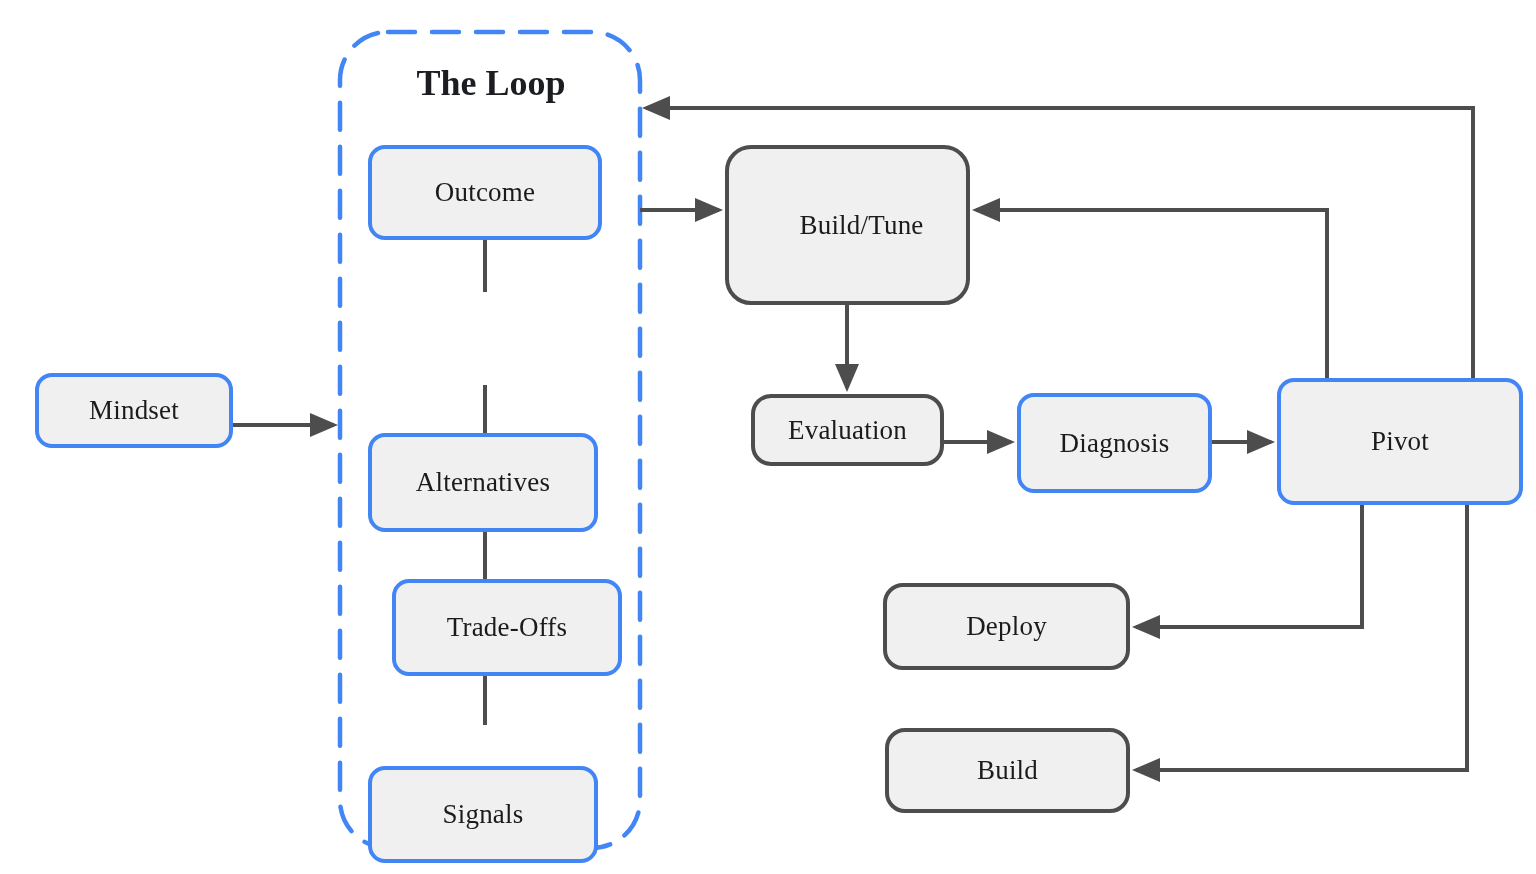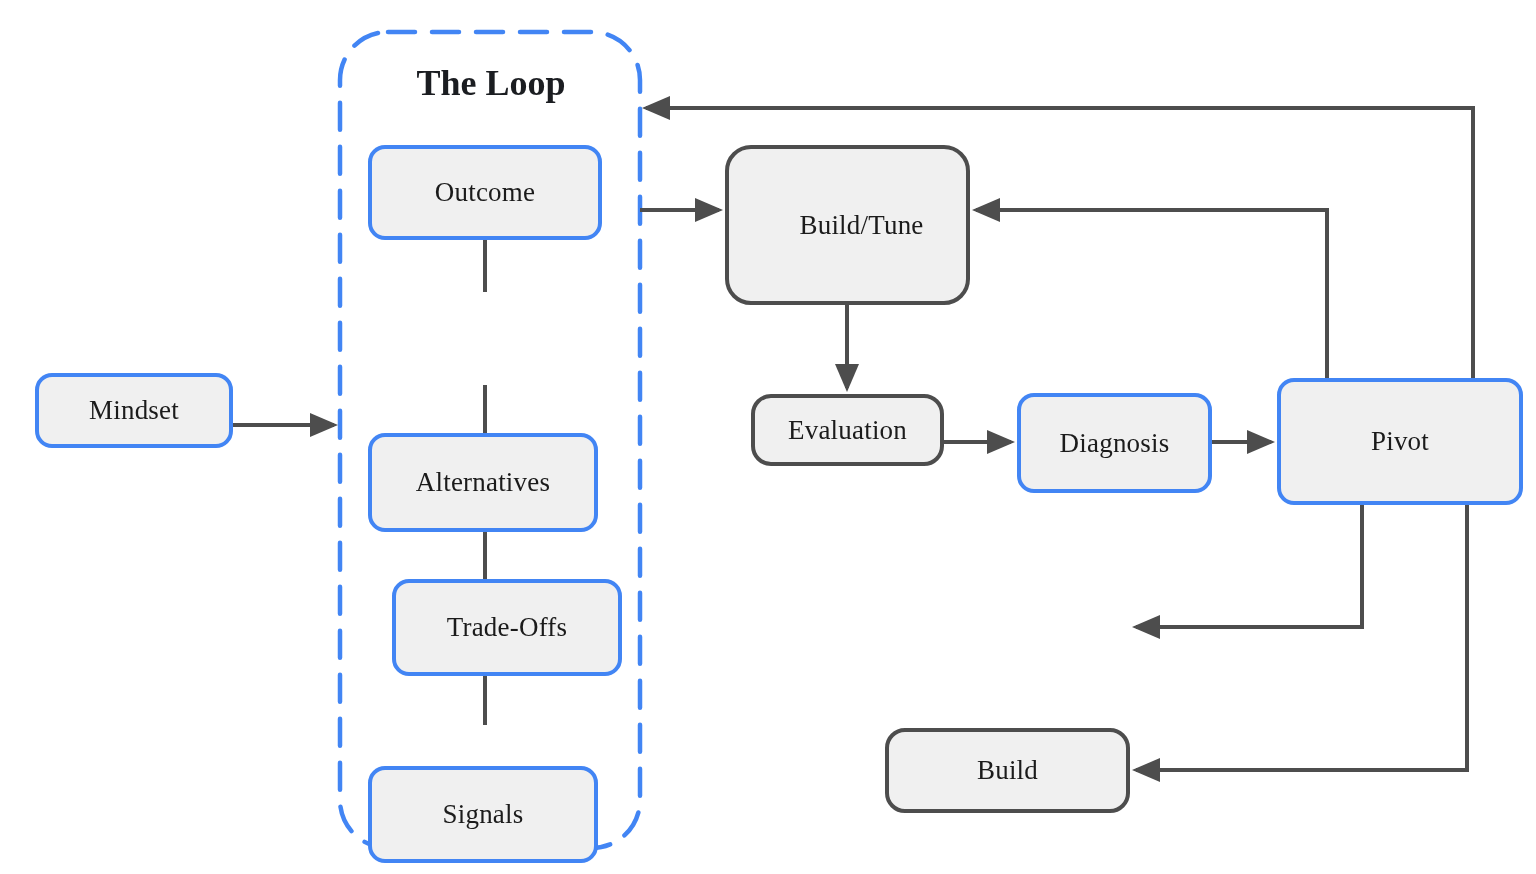--- a/index.html
+++ b/index.html
@@ -108,16 +108,17 @@
   <div class="node blue" style="left:368px; top:723px; width:230px; height:97px;margin-top:43px;">Signals</div>
 
   <div class="node dark big-radius" style="left:725px; top:145px; width:245px; height:160px;padding-left:28px;">Build/Tune</div>
 
   <div class="node dark" style="left:751px; top:394px; width:193px; height:72px;">Evaluation</div>
 
   <div class="node blue" style="left:1017px; top:393px; width:195px; height:100px;">Diagnosis</div>
 
   <div class="node blue" style="left:1277px; top:378px; width:246px; height:127px;">Pivot</div>
 
+  <div class="node dark" style="left:883px; top:583px; width:247px; height:87px;">Deploy</div>
 
   <div class="node dark" style="left:885px; top:728px; width:245px; height:85px;">Build</div>
 
 </div>
 
 </body></html>

